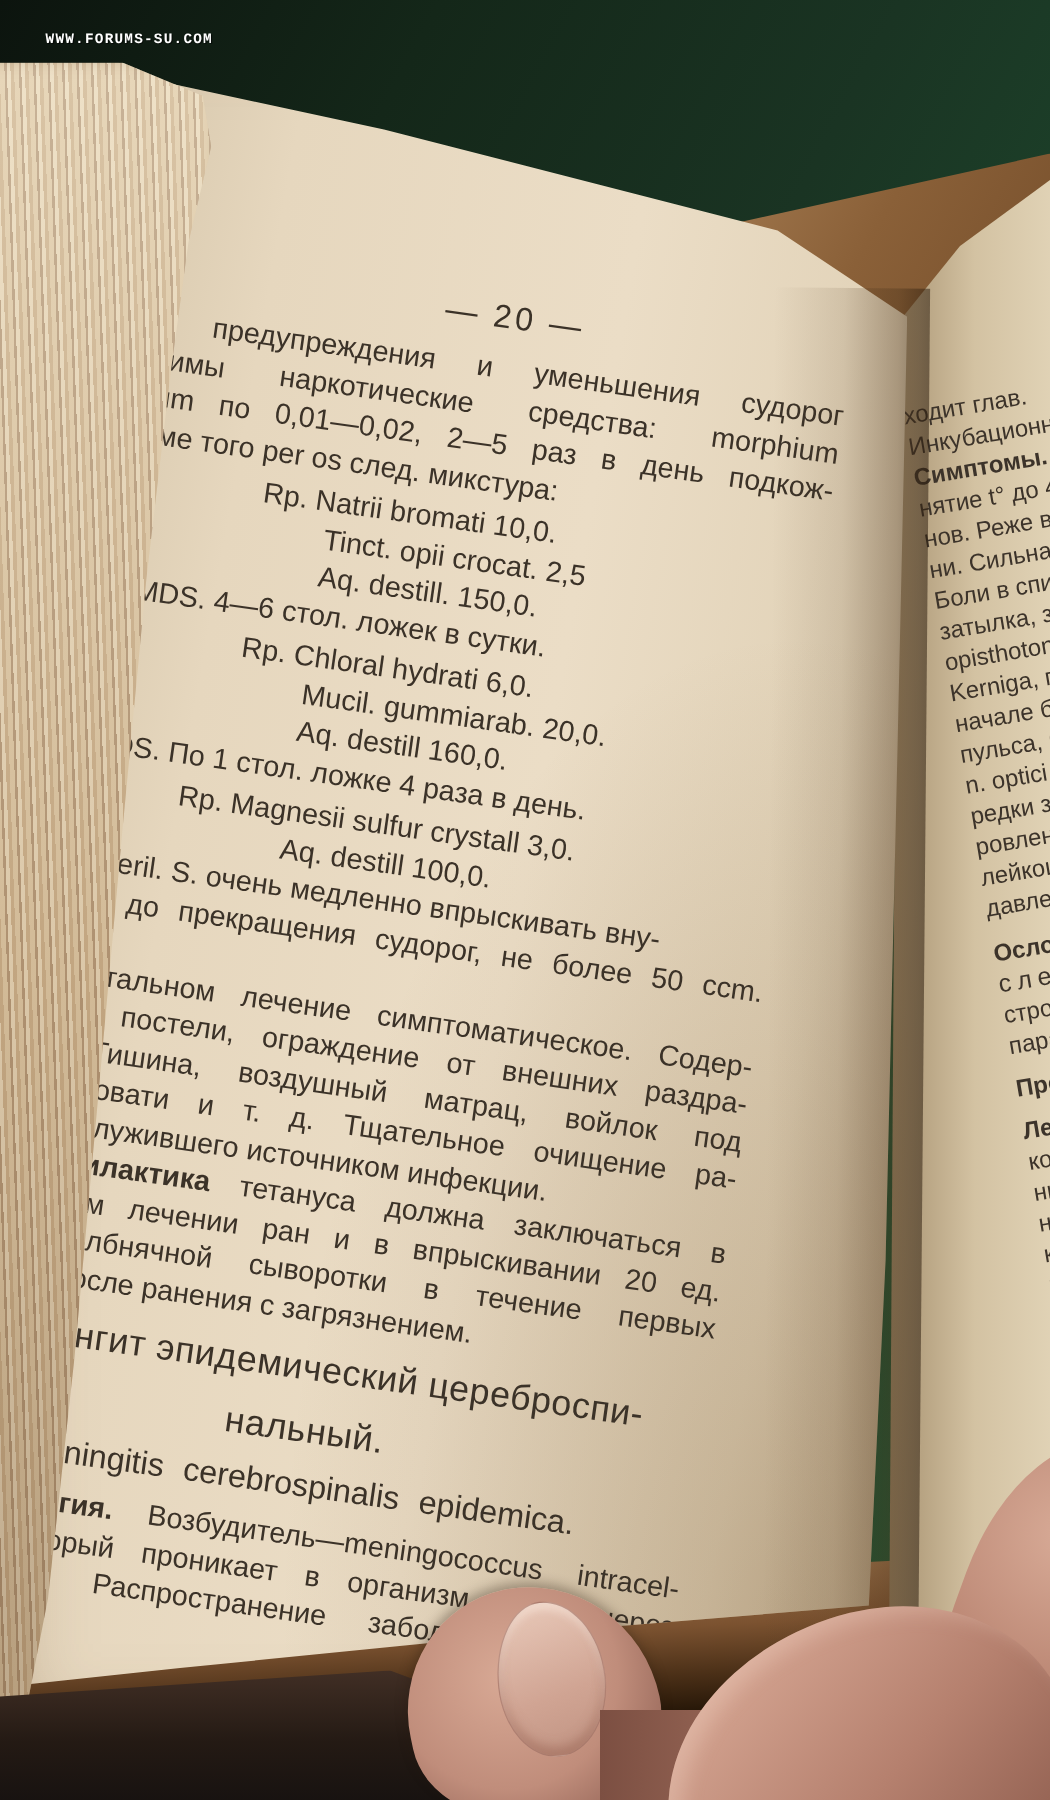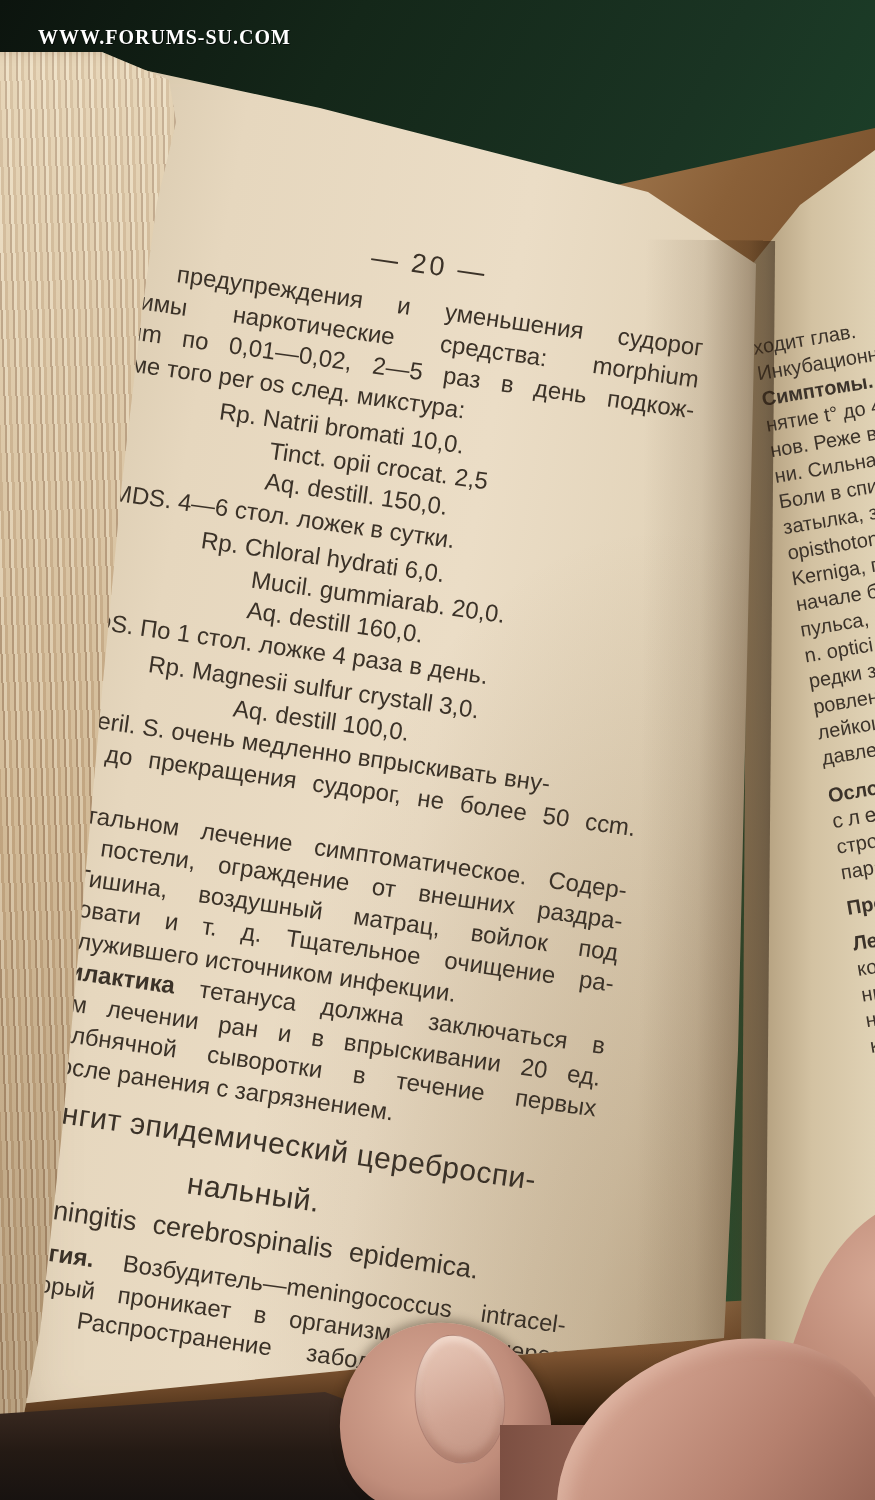--- a/index.html
+++ b/index.html
@@ -73,21 +73,21 @@
     background:linear-gradient(90deg,#7c4f42 0%,#aa7764 55%,#b98673 100%);}
   .fingertip-right{position:absolute;left:800px;top:1195px;width:175px;height:290px;z-index:8;transform:rotate(20deg);
     border-radius:50% 50% 40% 40%;
     background:radial-gradient(circle at 40% 30%,#d8ab97 0%,#b98471 60%,#996653 100%);}
   .finger-main{position:absolute;left:545px;top:1345px;width:345px;height:215px;z-index:9;transform:rotate(-14deg);
     border-radius:55% 45% 10% 20% / 70% 60% 0% 10%;
     background:linear-gradient(145deg,#d5a592 15%,#b5806e 60%,#8e5d4e 100%);
     box-shadow:inset 10px 8px 16px rgba(255,230,215,.25);}
   
   .watermark{position:absolute;left:38px;top:26px;z-index:50;color:#ffffff;
-    font-family:Liberation Serif, serif;font-weight:700;font-size:20px;letter-spacing:1px;
+    font-family:Liberation Mono, monospace;font-weight:700;font-size:12px;letter-spacing:1px;
     text-shadow:1px 1px 0 rgba(0,0,0,.55);}
 </style>
 </head>
 <body>
 
 <div class="scene">
 
   <div class="cover-gutter"></div>
   <div class="cover-bottom"></div>
 

